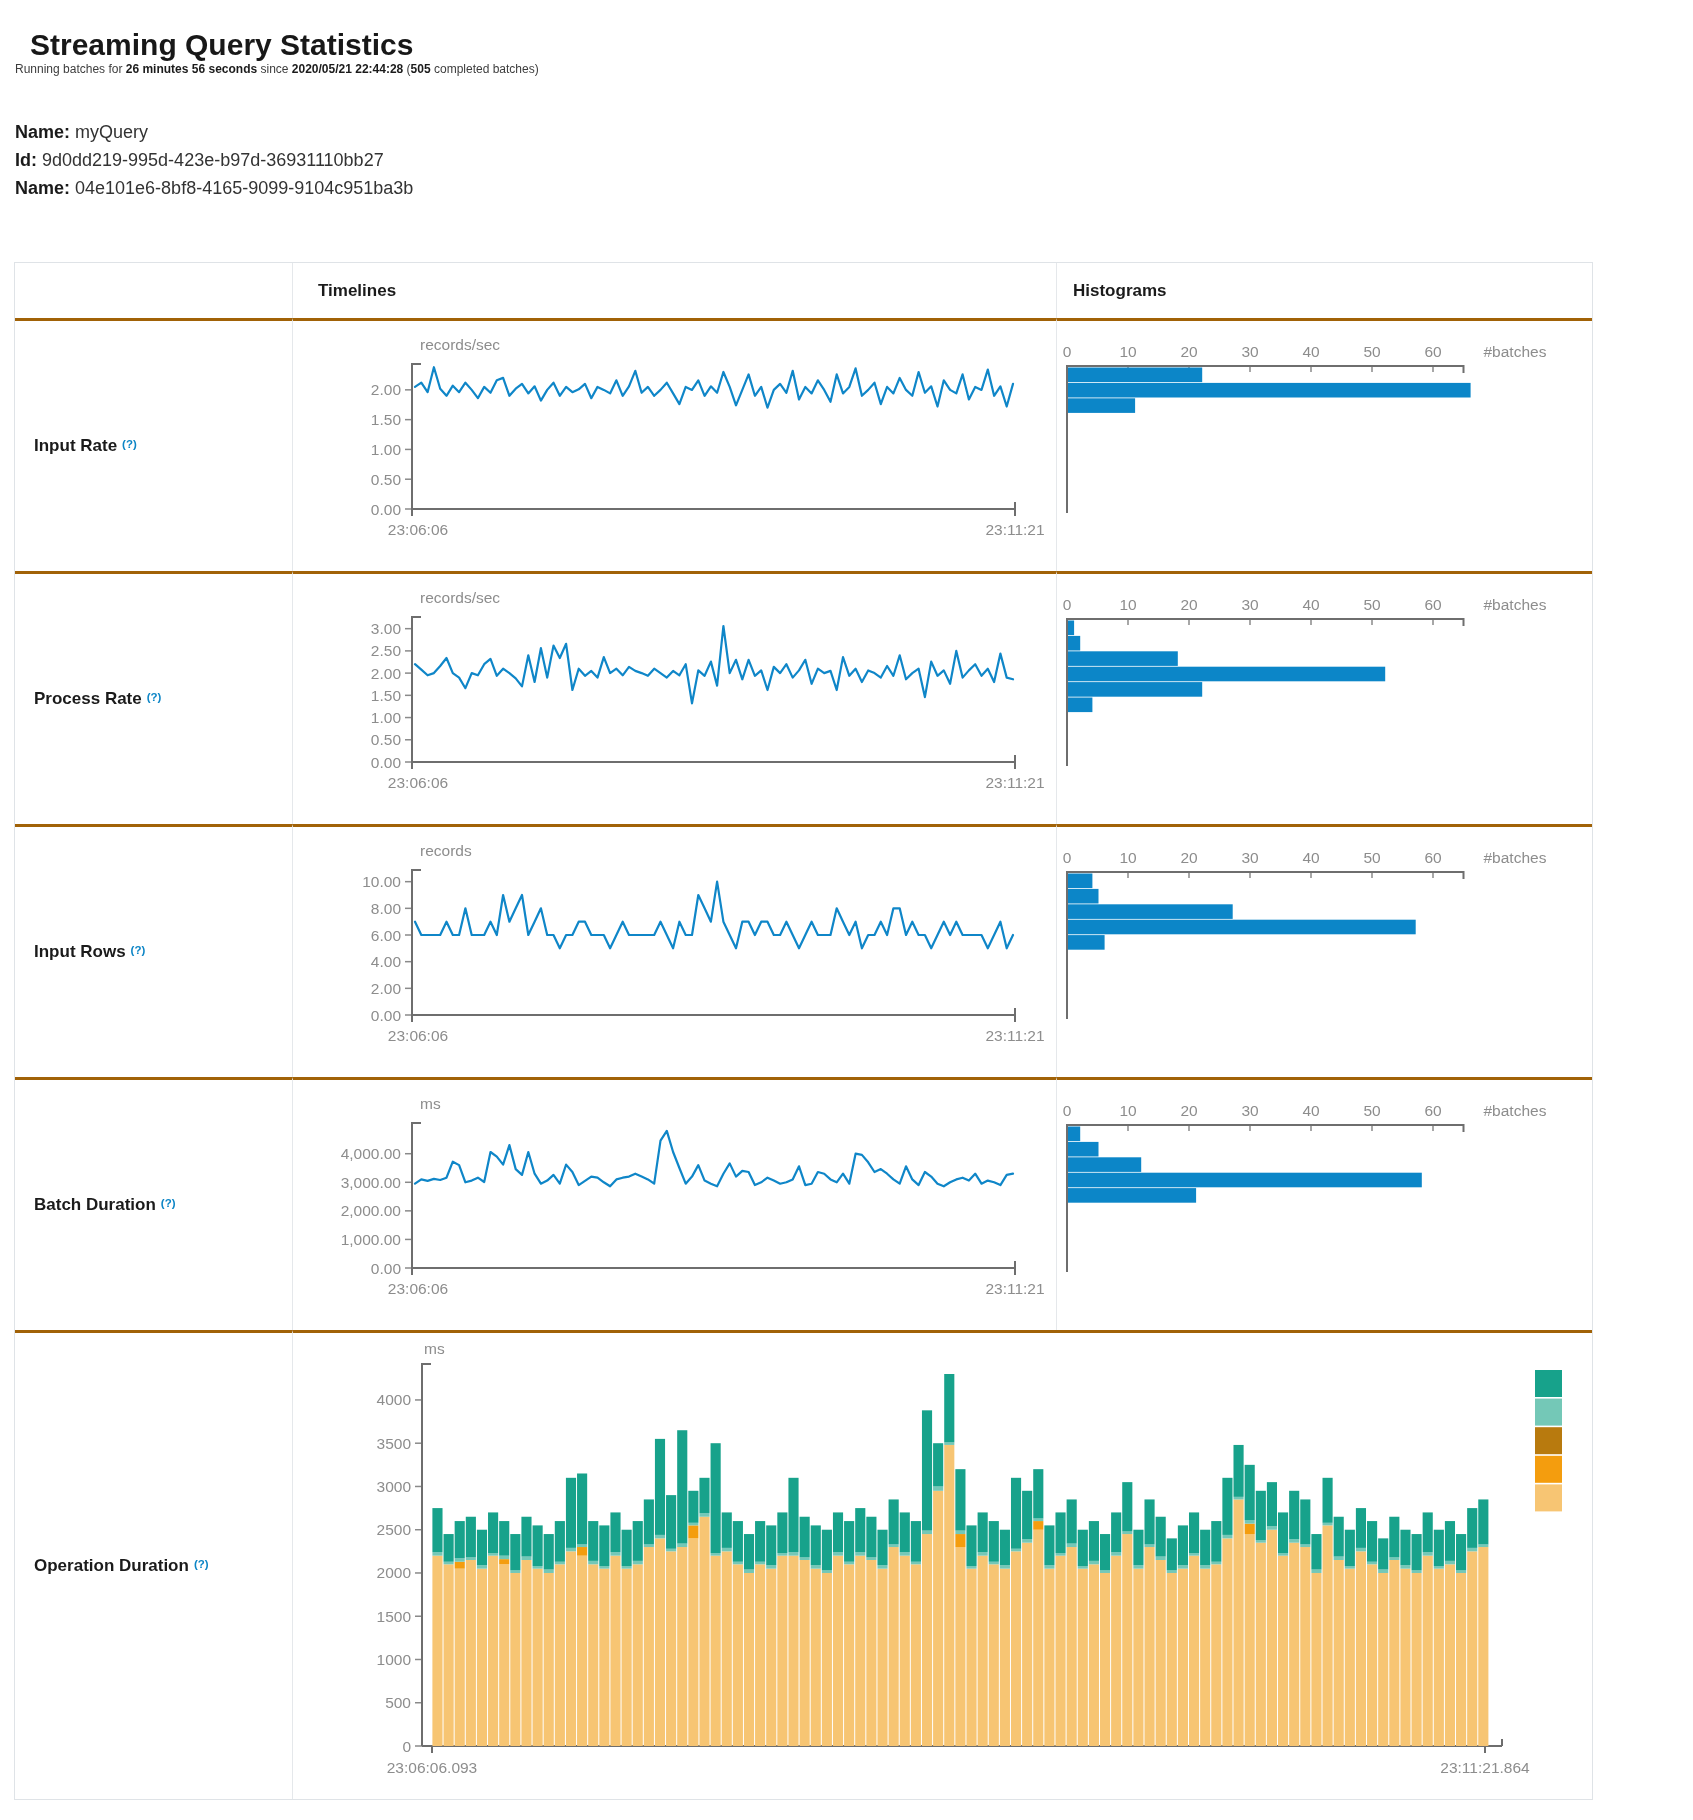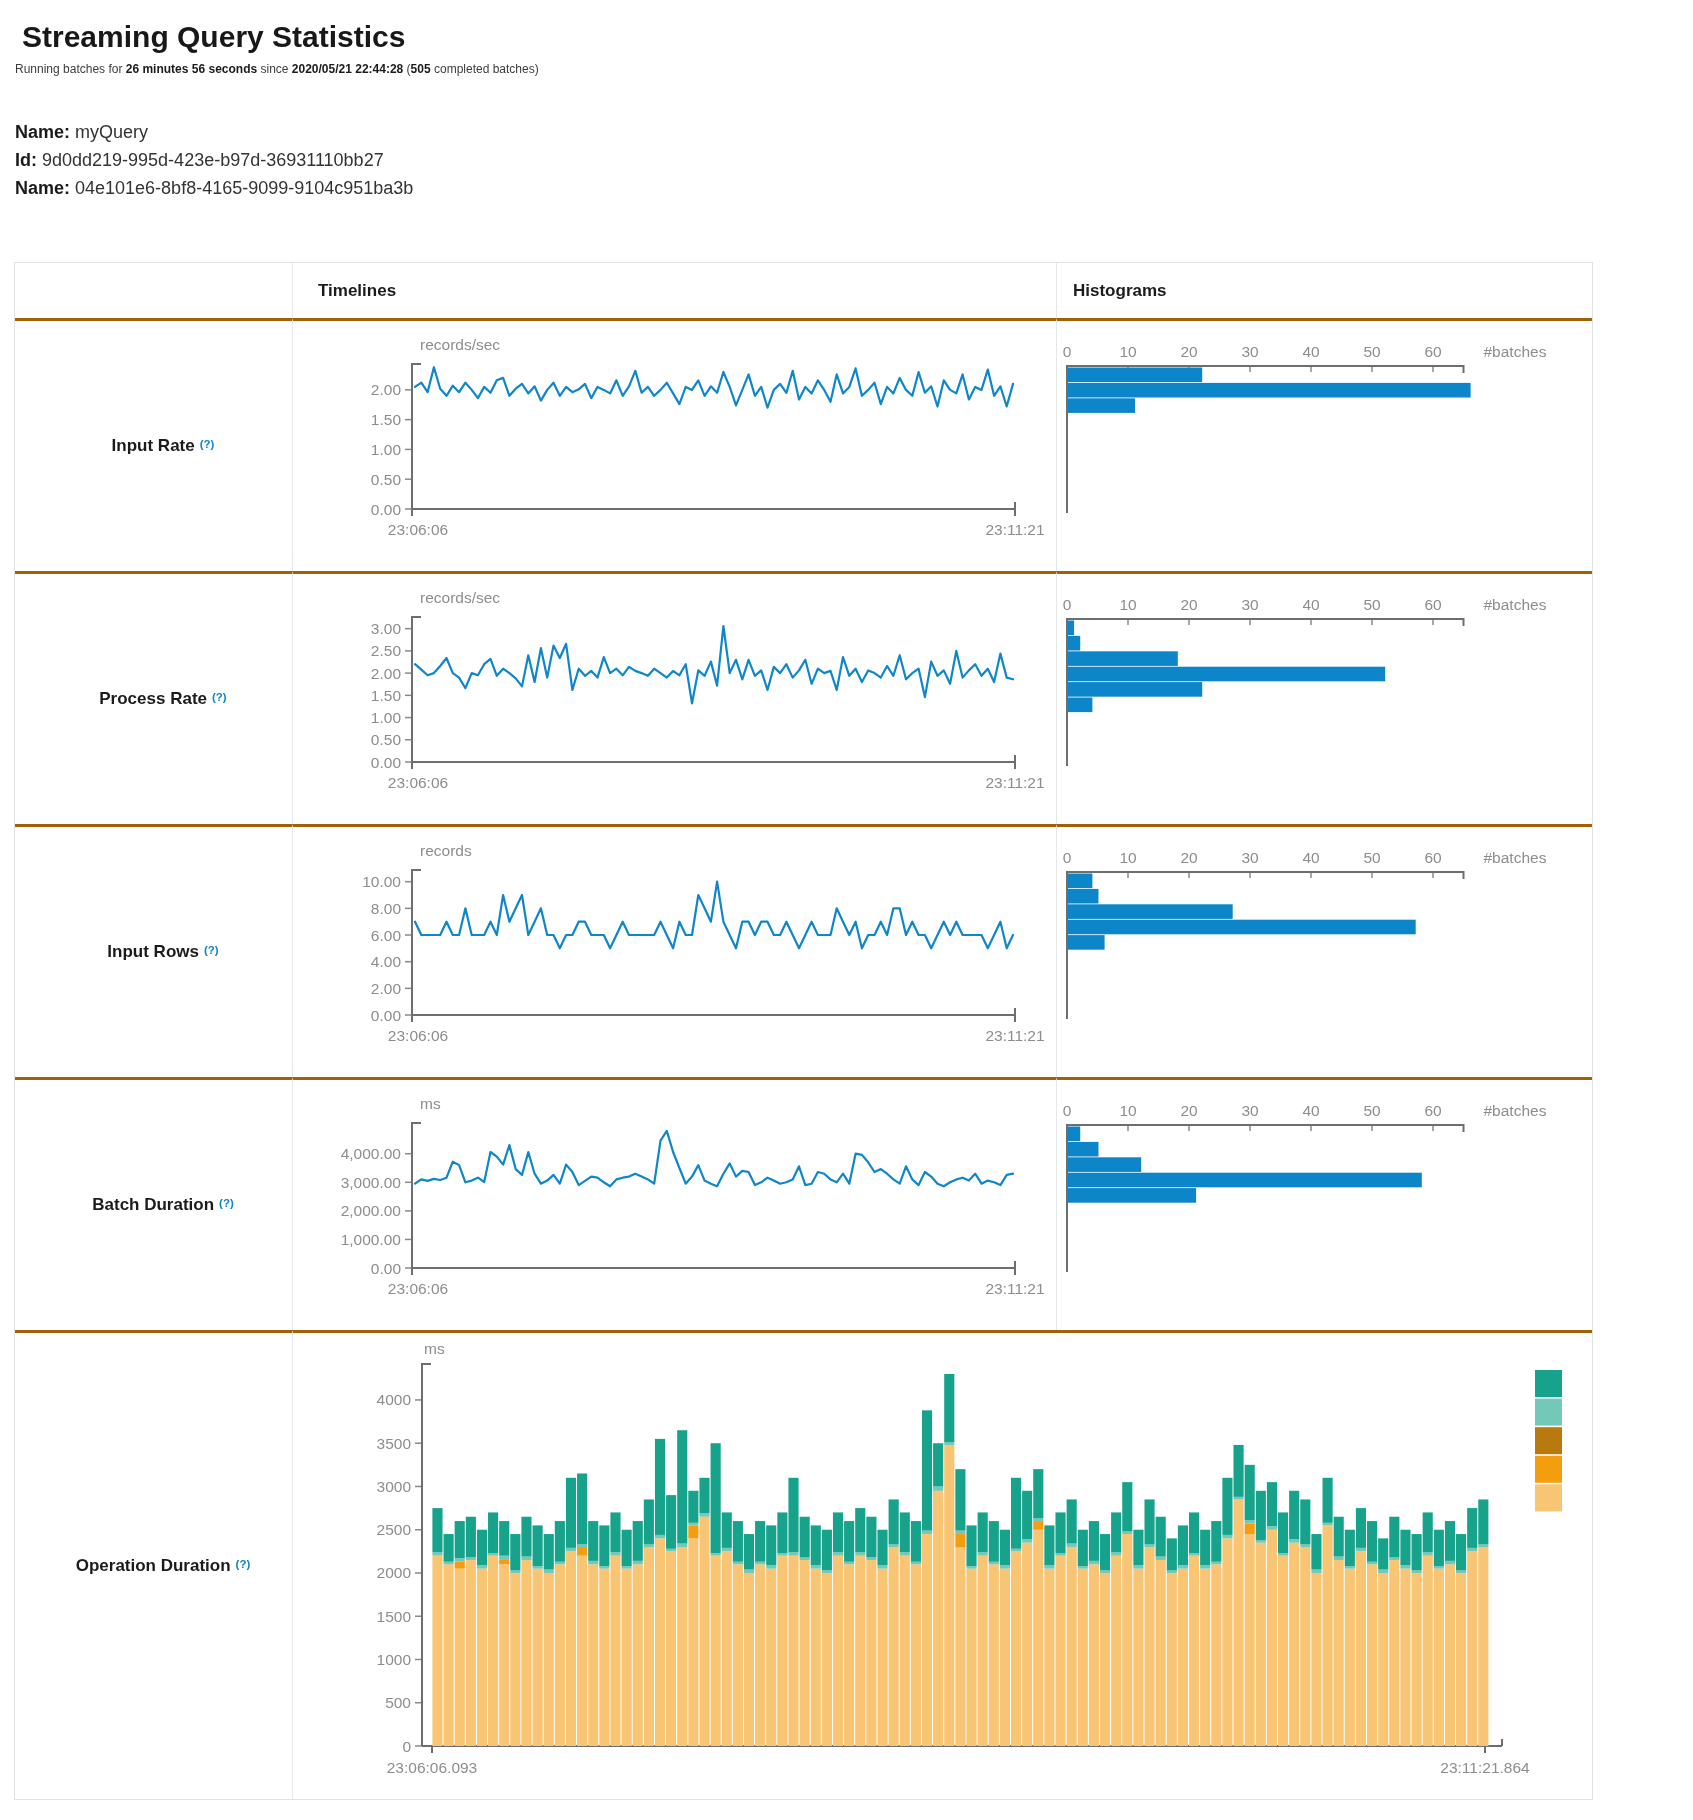--- a/index.html
+++ b/index.html
@@ -1,36 +1,36 @@
 <!DOCTYPE html>
 <html><head>
 <meta charset="utf-8">
 <style>
   html,body{margin:0;padding:0;background:#ffffff;}
   body{width:1693px;height:1820px;position:relative;font-family:"Liberation Sans",sans-serif;color:#1b1b1b;overflow:hidden;}
-  .page-title{position:absolute;left:14px;top:12px;font-size:30px;font-weight:bold;color:#181818;margin:8px;}
+  .page-title{position:absolute;left:14px;top:12px;font-size:30px;font-weight:bold;color:#181818;margin:16px;}
   .subtitle{position:absolute;left:15px;top:62px;font-size:12px;color:#3d3d3d;}
   .subtitle b{color:#1b1b1b;}
   .meta{position:absolute;left:15px;top:118px;font-size:18px;line-height:28px;color:#333;}
   .meta b{color:#1b1b1b;}
   .stats-table{
     position:absolute;left:14px;top:262px;width:1577px;
     display:grid;
     grid-template-columns:277px 764px 536px;
     grid-template-rows:55px 253px 253px 253px 253px 469px;
     border:1px solid #dfe3e7;
     box-sizing:content-box;
   }
   .c{border-left:1px solid #e5e8eb;border-top:3px solid #a16207;box-sizing:border-box;overflow:hidden;}
   .c.col1{border-left:none;}
   .c.hrow{border-top:none;}
   .hcell{display:flex;align-items:center;font-size:17px;font-weight:bold;color:#1b1b1b;}
   .hcell.t{padding-left:25px;}
   .hcell.h{padding-left:16px;}
-  .labelcell{display:flex;align-items:center;padding-left:19px;font-size:17px;font-weight:bold;color:#1b1b1b;justify-content:center;}
+  .labelcell{display:flex;align-items:center;padding-left:19px;font-size:17px;font-weight:bold;color:#1b1b1b;}
   .labelcell sup{font-size:11.5px;color:#0c85c6;font-weight:bold;margin-left:5px;position:relative;top:-2px;}
   .span2{grid-column:2 / 4;}
   svg{display:block;}
   svg text{font-family:"Liberation Sans",sans-serif;}
 </style>
 </head>
 <body>
 
 <h1 class="page-title">Streaming Query Statistics</h1>
 

